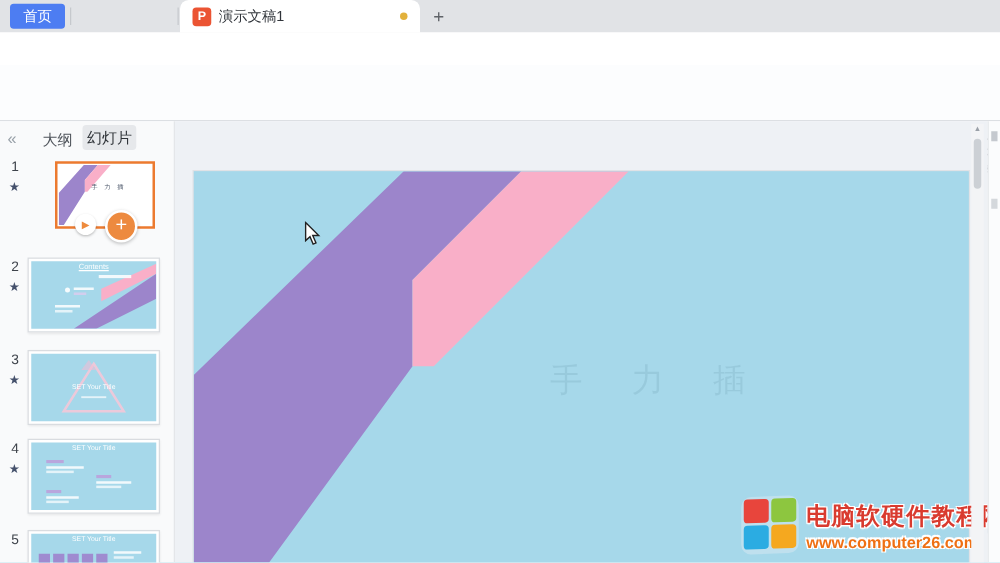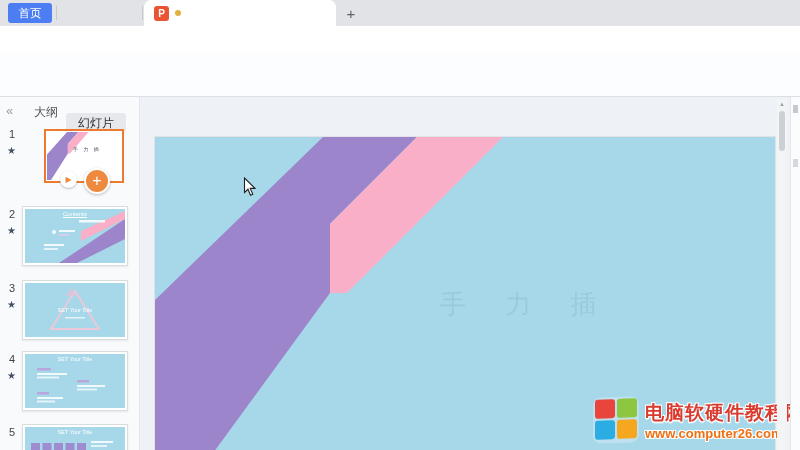--- a/index.html
+++ b/index.html
@@ -183,20 +183,21 @@
 <div id="app">
 
   <div class="ab tabbar">
     <div class="ab hometab ctr">
         <span>首页</span>
       </div>
     <div class="ab tabsep" style="left:56px"></div>
     <div class="ab tabsep" style="left:142px"></div>
     <div class="ab doctab active" style="left:144px;width:192px">
       <span class="ctr" style="width:15px;height:15px;border-radius:3px;background:#eb5433;color:#fff;font-size:10px;font-weight:bold">P</span>
+      <span style="flex:1">演示文稿1</span>
       <span style="width:6px;height:6px;border-radius:50%;background:#e2b13c"></span>
     </div>
     <div class="ab ctr" style="left:340px;top:3px;width:22px;height:20px;font-size:15px;color:#5f6368">
         <span>+</span>
       </div>
   </div>
 
   <div class="ab menubar">
     <div class="ab" style="left:8px;top:33px;width:13px">
       <div style="height:1.5px;background:#4a4f56;margin-bottom:3px"></div>
@@ -478,21 +479,21 @@
             <use href="#s-tbox"></use>
           </svg>
         </div>
       <div class="rlabel" style="white-space:nowrap"><span>文本框</span></div>
     </div>
   </div>
 
   <div class="ab panel">
     <span class="ab" style="left:6px;top:6px;color:#98a0a8;font-size:13px">«</span>
     <span class="ab ptab" style="left:34px;top:7px">大纲</span>
-    <div class="ab ptab active ctr" style="left:66px;top:16px;width:60px;height:20px">
+    <div class="ab ptab active ctr" style="left:66px;top:3px;width:43px;height:20px">
         <span>幻灯片</span>
       </div>
 
     <span class="ab num" style="left:9px;top:31px">1</span>
     <span class="ab star" style="left:7px;top:48px">★</span>
     <div class="ab" style="left:44px;top:32px;width:80px;height:54px;border:2px solid #ec7a2f;background:#fff;padding:1px">
       <div class="inner">
         <svg width="74" height="48" viewBox="0 0 620 349" preserveAspectRatio="none">
           <polygon points="168,0 262,0 175,87 175,156 34,349 0,349 0,163" fill="#9c85cb"></polygon>
           <polygon points="262,0 348,0 192,156 175,156 175,87" fill="#f9afc8"></polygon>

